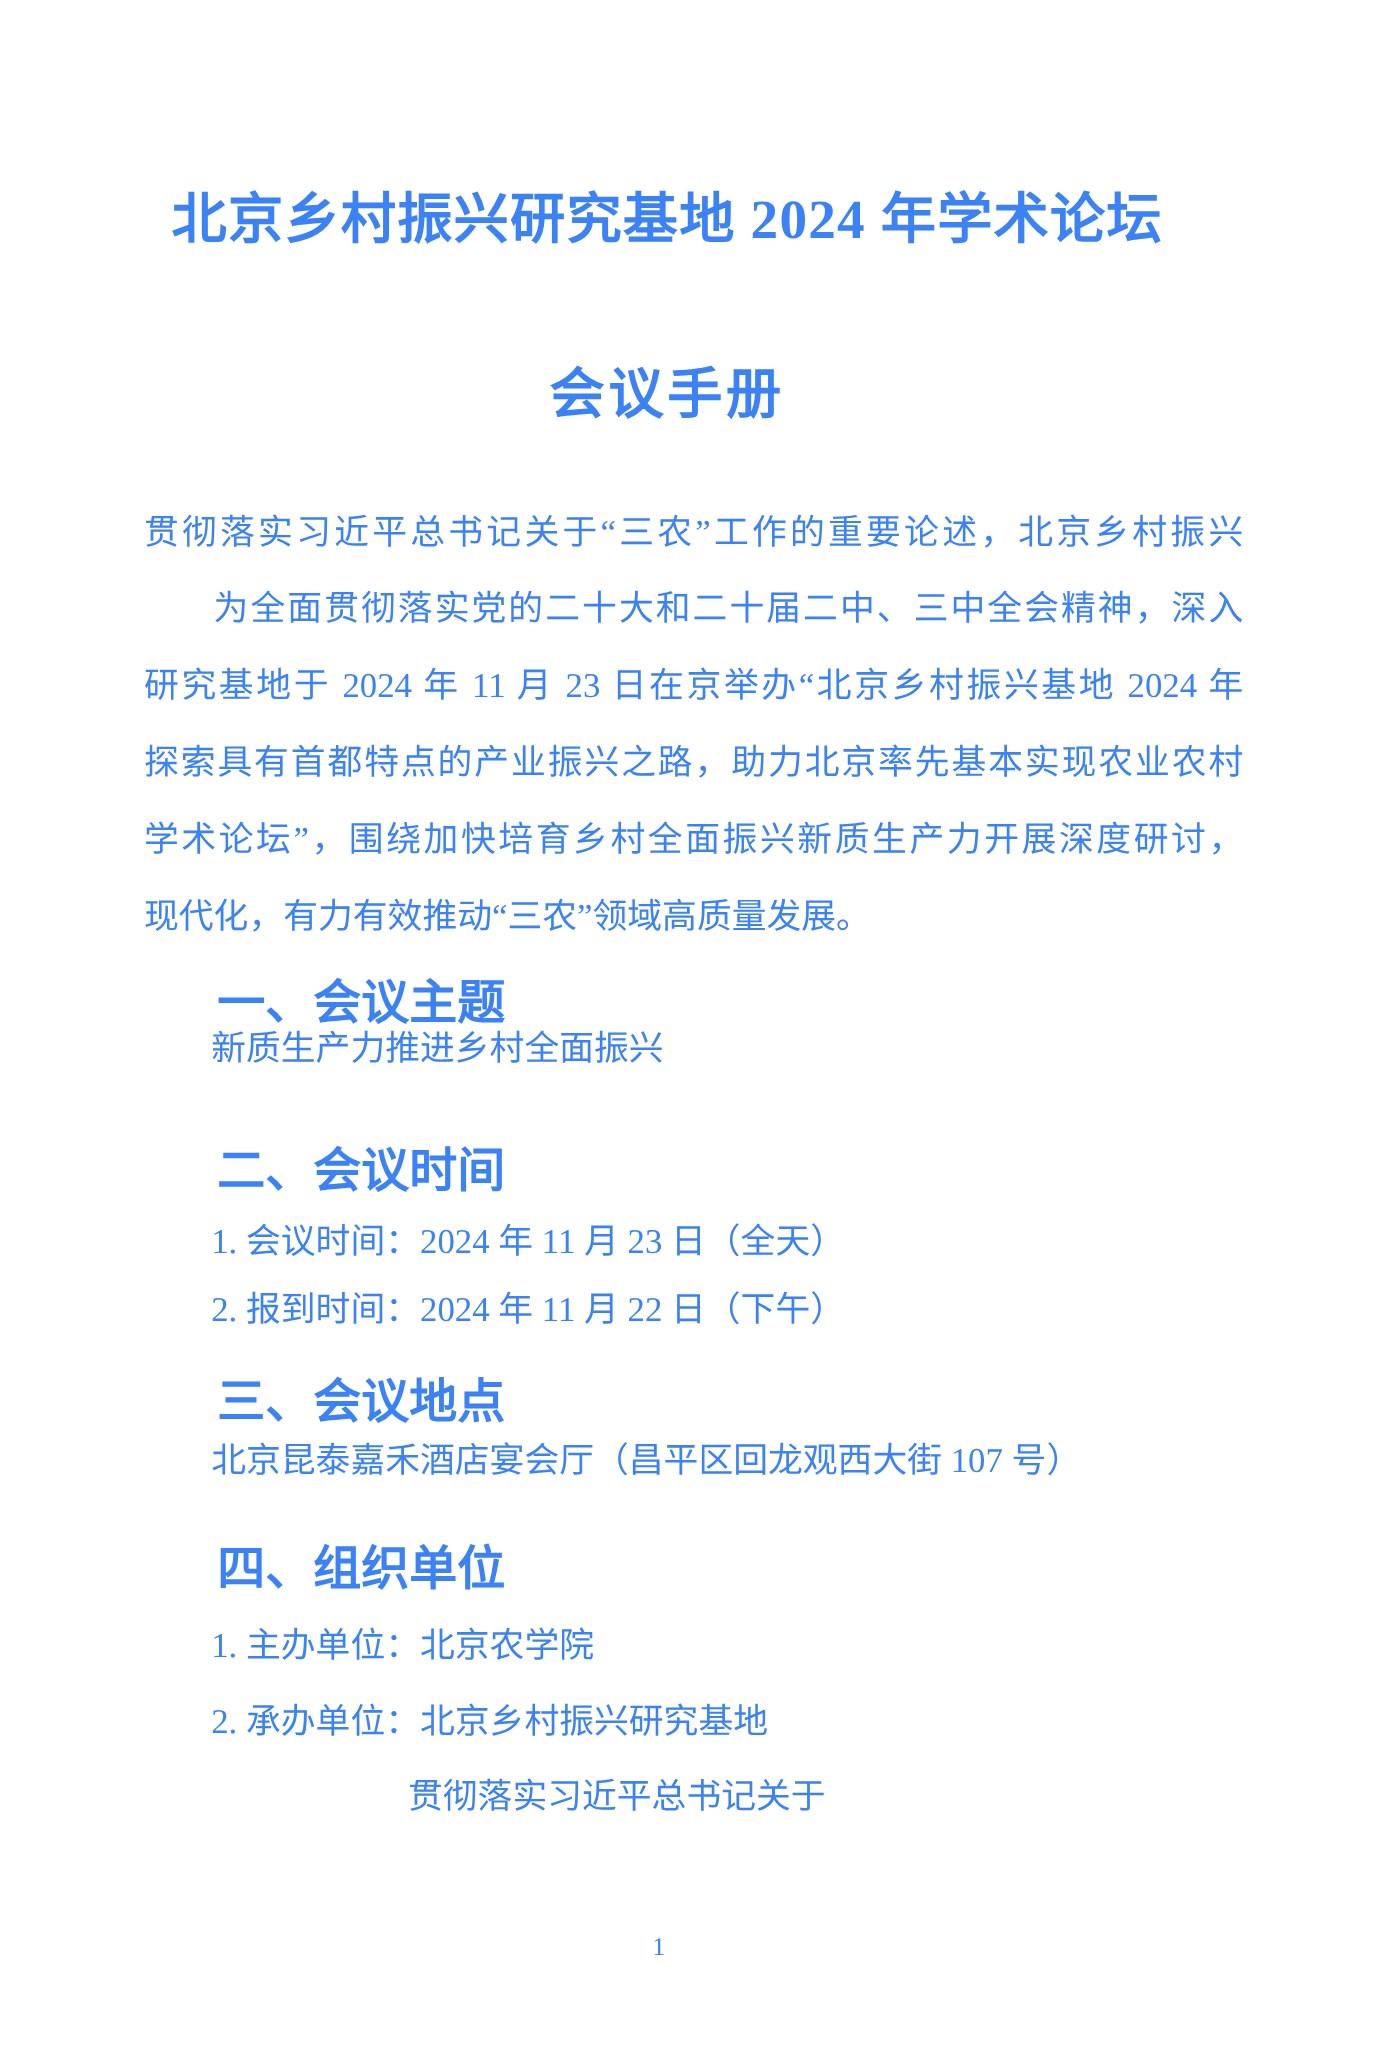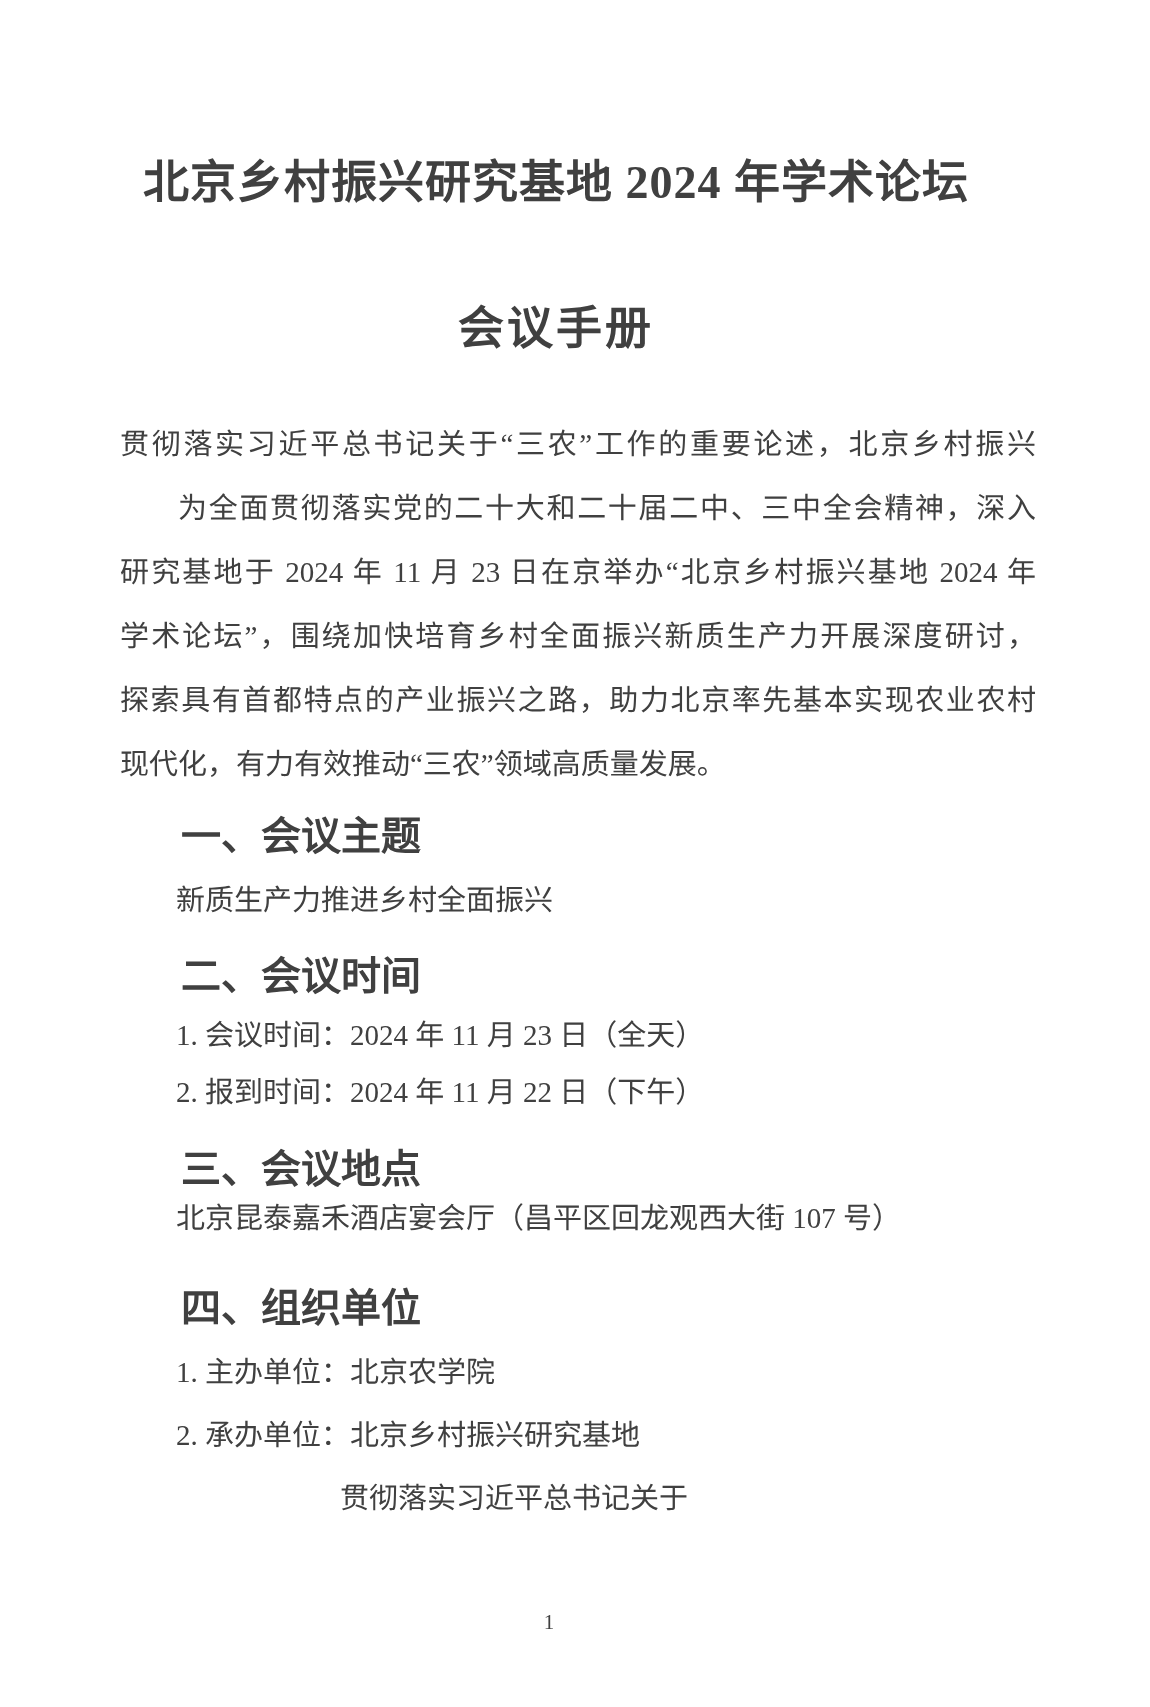--- a/index.html
+++ b/index.html
@@ -6,21 +6,21 @@
     margin: 0;
     padding: 0;
     background: #ffffff;
   }
   .page {
     position: relative;
     width: 1150px;
     height: 1707px;
     margin: 0 auto;
     background: #ffffff;
-    color: #404040;
+    color: #3b82f6;
     font-family: "Liberation Serif", "DejaVu Serif", serif;
     overflow: hidden;
   }
   .doc-title {
     position: absolute;
     top: 145px;
     left: 0;
     right: 38px;
     margin: 0;
     text-align: center;
@@ -100,27 +100,27 @@
 <div class="page">
 
   <h1 class="doc-title">北京乡村振兴研究基地 2024 年学术论坛</h1>
 
   <h2 class="doc-subtitle">会议手册</h2>
 
   <div class="intro">
     <div class="intro-line">贯彻落实习近平总书记关于“三农”工作的重要论述，北京乡村振兴</div>
     <div class="intro-line first">为全面贯彻落实党的二十大和二十届二中、三中全会精神，深入</div>
     <div class="intro-line">研究基地于 2024 年 11 月 23 日在京举办“北京乡村振兴基地 2024 年</div>
+    <div class="intro-line">探索具有首都特点的产业振兴之路，助力北京率先基本实现农业农村</div>
     <div class="intro-line">学术论坛”，围绕加快培育乡村全面振兴新质生产力开展深度研讨，</div>
-    <div class="intro-line">探索具有首都特点的产业振兴之路，助力北京率先基本实现农业农村</div>
     <div class="intro-line last">现代化，有力有效推动“三农”领域高质量发展。</div>
   </div>
 
   <h3 class="sec-heading" style="top:813px">一、会议主题</h3>
-  <div class="sec-item" style="top:881px">新质生产力推进乡村全面振兴</div>
+  <div class="sec-item" style="top:855px">新质生产力推进乡村全面振兴</div>
 
   <h3 class="sec-heading" style="top:953px">二、会议时间</h3>
   <div class="sec-item" style="top:1016px">1. 会议时间：2024 年 11 月 23 日（全天）</div>
   <div class="sec-item" style="top:1073px">2. 报到时间：2024 年 11 月 22 日（下午）</div>
 
   <h3 class="sec-heading" style="top:1146px">三、会议地点</h3>
   <div class="sec-item" style="top:1199px">北京昆泰嘉禾酒店宴会厅（昌平区回龙观西大街 107 号）</div>
 
   <h3 class="sec-heading" style="top:1285px">四、组织单位</h3>
   <div class="sec-item" style="top:1353px">1. 主办单位：北京农学院</div>

